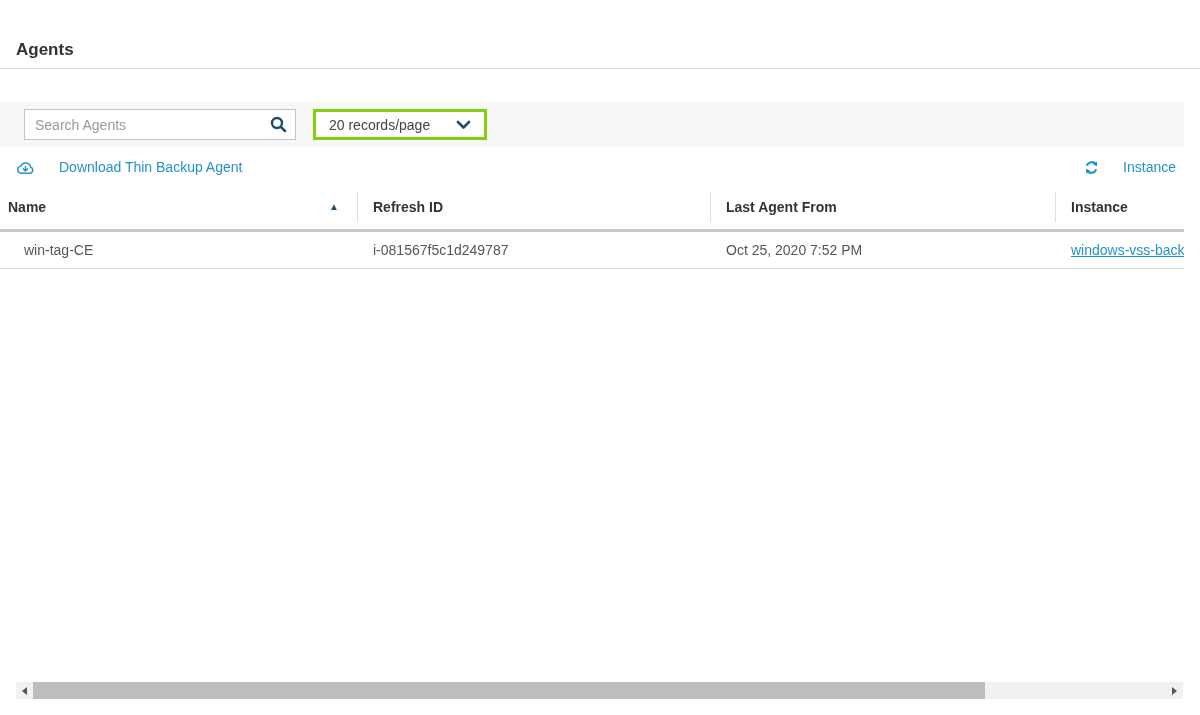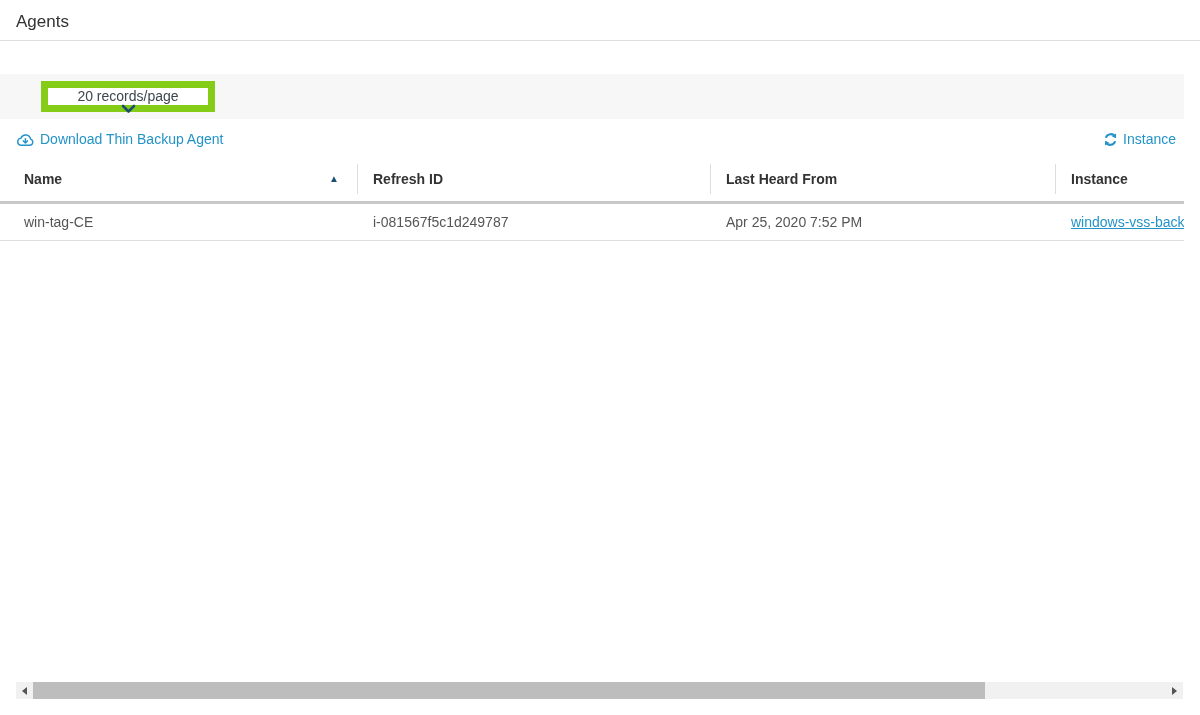--- a/index.html
+++ b/index.html
@@ -12,50 +12,50 @@
     --toolbar-bg:#f7f7f7;
     --sb-track:#f1f1f1;
     --sb-thumb:#bdbdbd;
     --sb-arrow:#555555;
   }
   *{box-sizing:border-box;margin:0;padding:0;}
   html,body{background:#fff;}
   body{font-family:"Liberation Sans",sans-serif;}
   .viewport{position:relative;width:1200px;height:715px;background:#ffffff;overflow:hidden;}
 
-  .page-title{font-size:17px;font-weight:400;color:var(--header-text);
-    padding:12px 16px 9px 16px;line-height:19px;}
+  .page-title{font-size:17px;font-weight:700;color:var(--header-text);
+    padding:40px 16px 9px 16px;line-height:19px;}
   .title-rule{border-bottom:1px solid var(--border-light);width:1200px;}
 
   .toolbar{margin-top:33px;width:1184px;height:45px;background:var(--toolbar-bg);
     display:flex;align-items:center;padding-left:24px;}
   .search-box{width:272px;height:31px;background:#fff;border:1px solid #c5c5c5;
     display:flex;align-items:center;}
   .search-box input{flex:1;border:none;outline:none;font-family:"Liberation Sans",sans-serif;
     font-size:14px;color:#444;padding:0 6px 0 10px;background:transparent;}
   .search-box input::placeholder{color:#9a9a9a;}
   .search-btn{width:34px;height:100%;border:none;background:transparent;cursor:pointer;
     display:flex;align-items:center;justify-content:center;}
-  .select-box{margin-left:17px;width:174px;height:31px;background:#fff;border:7px solid #84cc16;
-    display:flex;align-items:center;justify-content:space-between;padding:0 13px;cursor:pointer;flex-direction:column;}
+  .select-box{margin-left:17px;width:174px;height:31px;background:#fff;border:3px solid #84cc16;
+    display:flex;align-items:center;justify-content:space-between;padding:0 13px;cursor:pointer;}
   .select-box .select-label{font-size:14px;color:#3d464d;}
 
   .actions-row{width:1184px;display:flex;align-items:center;justify-content:space-between;
     padding:12px 8px 10px 16px;}
-  .action-link{display:flex;align-items:center;gap:5px;color:var(--link);font-size:14px;
+  .action-link{display:flex;align-items:center;gap:24px;color:var(--link);font-size:14px;
     text-decoration:none;cursor:pointer;}
   .action-link .ic{display:flex;align-items:center;}
 
   .table-clip{width:1184px;overflow:hidden;}
   table{border-collapse:collapse;table-layout:fixed;width:1420px;}
   col.c1{width:357px;} col.c2{width:353px;} col.c3{width:345px;} col.c4{width:365px;}
   th{font-size:14px;font-weight:700;color:var(--header-text);text-align:left;
     padding:14px 0 14px 16px;position:relative;border-bottom:3px solid var(--border-mid);
     cursor:pointer;white-space:nowrap;}
-  th.first{padding-left:24px;}
+  th.first{padding-left:8px;}
   th + th::before{content:"";position:absolute;left:0;top:50%;transform:translateY(-50%);
     width:1px;height:30px;background:var(--border-light);}
   .sort-glyph{float:right;margin-right:18px;font-size:10px;color:var(--icon-dark);line-height:15px;}
   td{font-size:14px;color:var(--row-text);padding:10px 0 10px 16px;
     border-bottom:1px solid var(--border-light);white-space:nowrap;}
   td.first{padding-left:24px;}
   .policy-link{color:var(--link);text-decoration:underline;cursor:pointer;}
 
   .hscrollbar{position:absolute;left:16px;top:682px;width:1167px;height:17px;
     background:var(--sb-track);}
@@ -71,20 +71,31 @@
 </style>
 </head>
 <body>
 
 <div class="viewport">
 
   <div class="page-title">Agents</div>
   <div class="title-rule"></div>
 
   <div class="toolbar">
+    <div class="search-box">
+      <input type="text" placeholder="Search Agents" style="">
+      <button class="search-btn">
+        <span style="display:flex">
+          <svg width="17" height="17" viewBox="0 0 17 17">
+            <circle cx="7" cy="7" r="5" fill="none" stroke="#1b4f72" stroke-width="2.4"></circle>
+            <line x1="10.8" y1="10.8" x2="15" y2="15" stroke="#1b4f72" stroke-width="2.6" stroke-linecap="round"></line>
+          </svg>
+        </span>
+      </button>
+    </div>
     <div class="select-box">
       <span class="select-label">20 records/page</span>
       <span style="display:flex">
         <svg width="15" height="10" viewBox="0 0 15 10">
           <polyline points="2,2 7.5,7.5 13,2" fill="none" stroke="#1b4f72" stroke-width="2.6" stroke-linecap="round" stroke-linejoin="round"></polyline>
         </svg>
       </span>
     </div>
   </div>
 
@@ -123,32 +134,32 @@
       <thead>
         <tr>
           <th class="first">
             <span>Name</span>
             <span class="sort-glyph">▲</span>
           </th>
           <th>
             <span>Refresh ID</span>
           </th>
           <th>
-            <span>Last Heard From</span>
+            <span>Last Agent From</span>
           </th>
           <th>
             <span>Instance</span>
           </th>
         </tr>
       </thead>
       <tbody>
         <tr>
           <td class="first">win-tag-CE</td>
           <td>i-081567f5c1d249787</td>
-          <td>Apr 25, 2020 7:52 PM</td>
+          <td>Oct 25, 2020 7:52 PM</td>
           <td>
             <span class="policy-link">windows-vss-backu</span>
           </td>
         </tr>
       </tbody>
     </table>
   </div>
 
   <div class="hscrollbar">
     <div class="sb-btn left">

